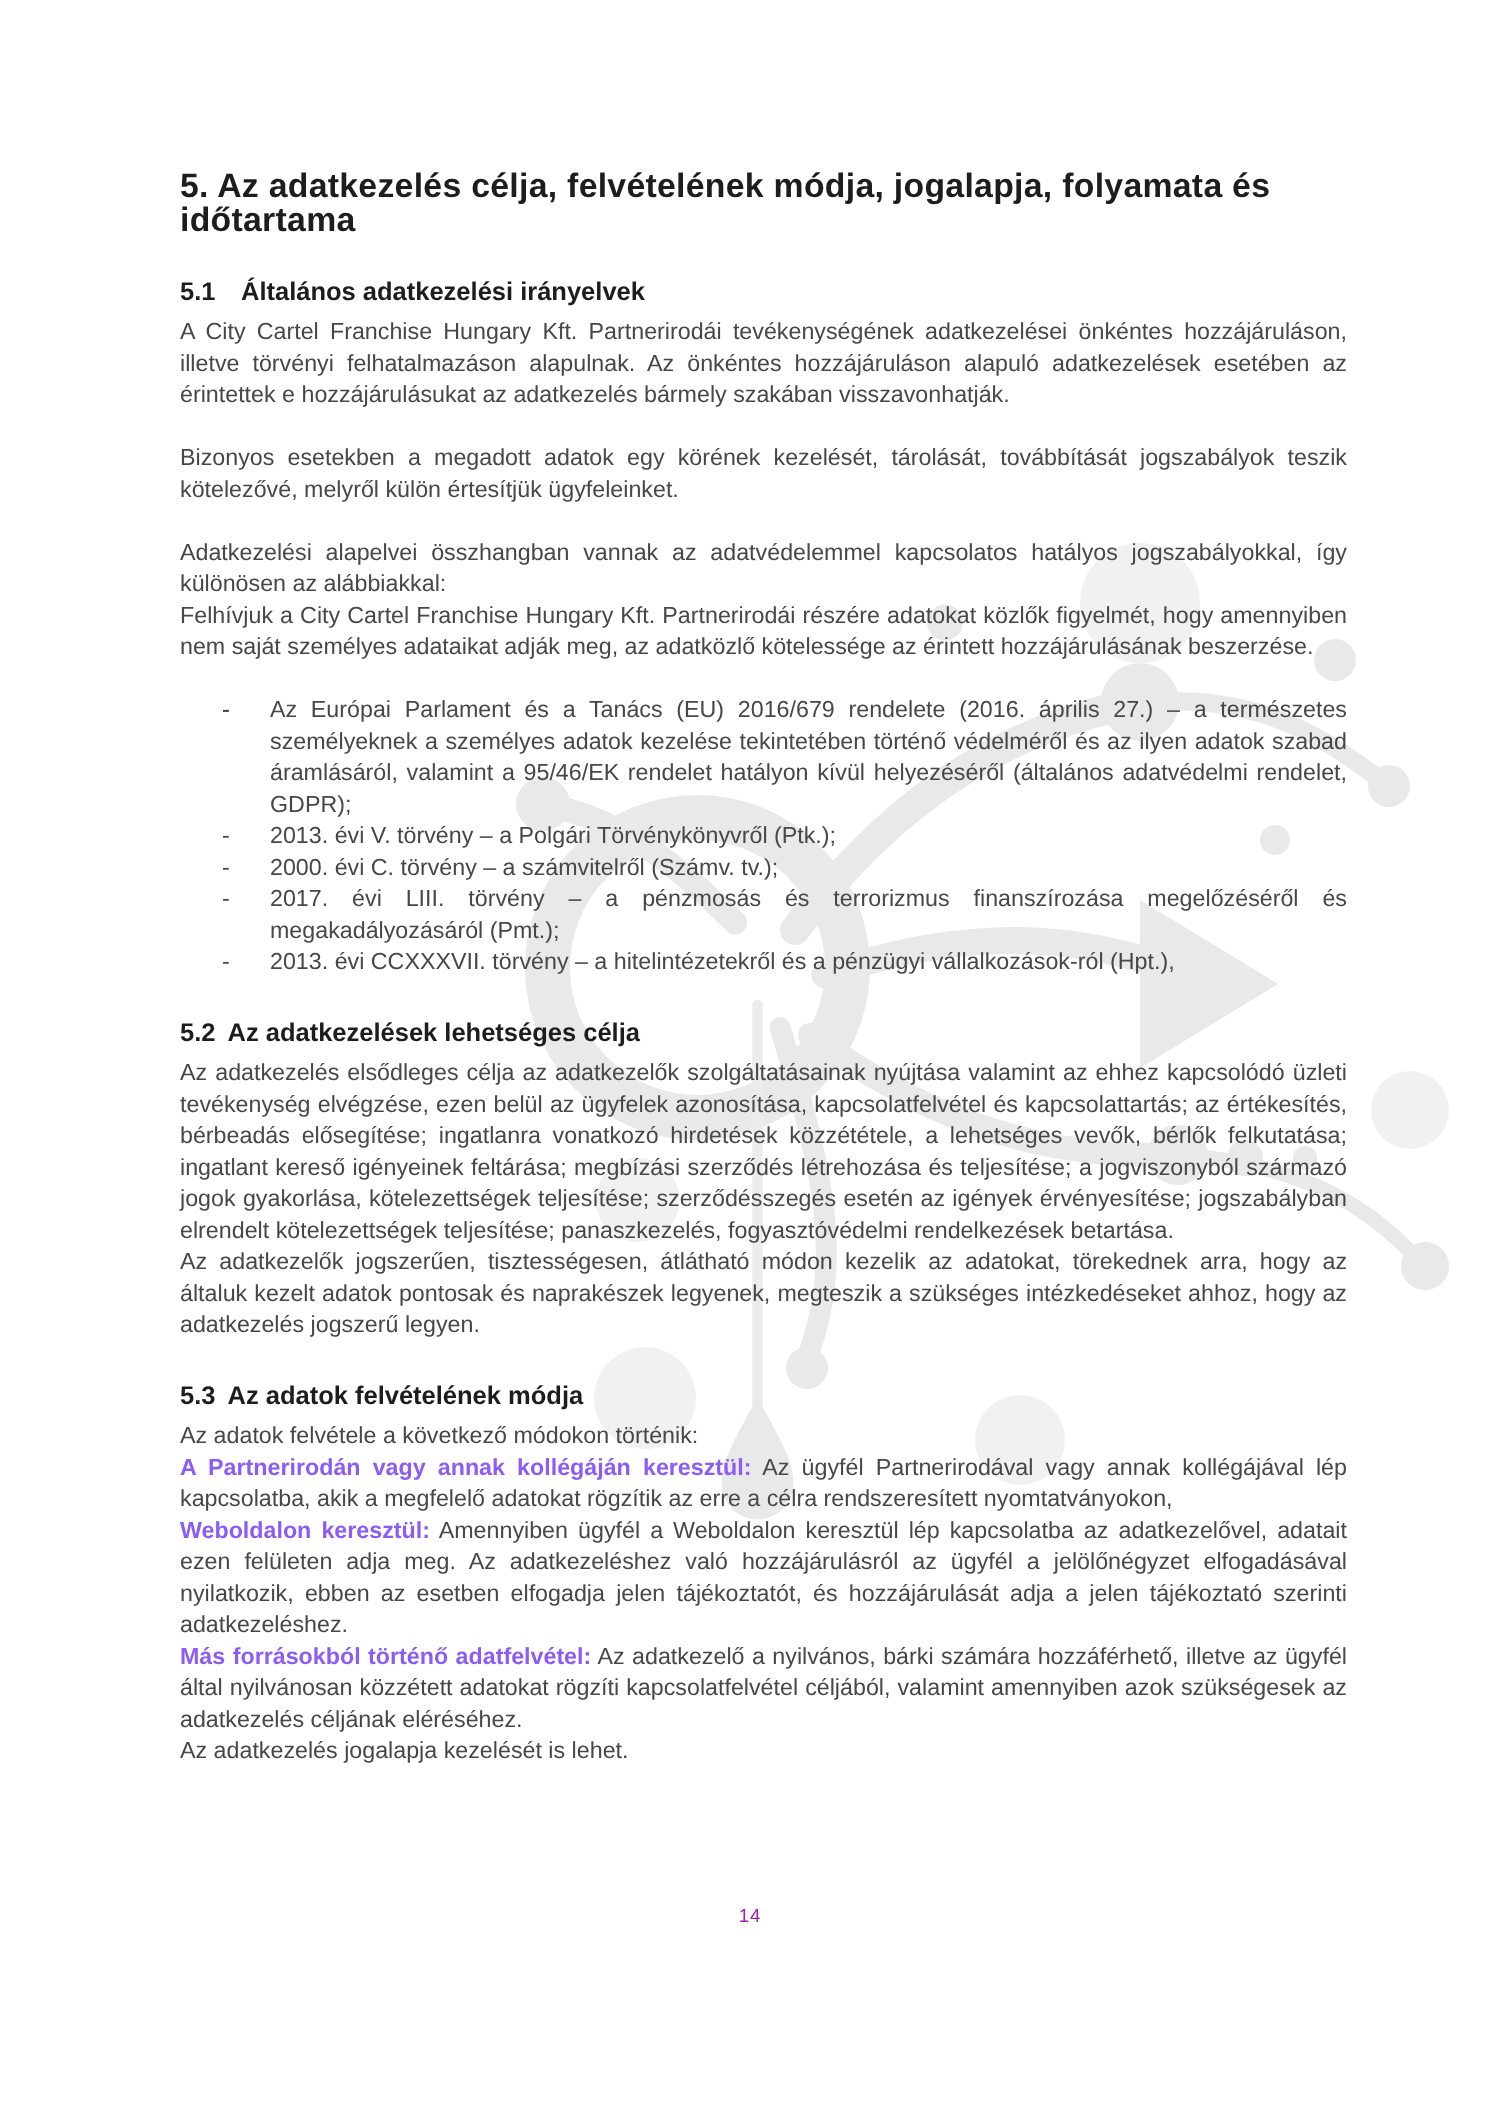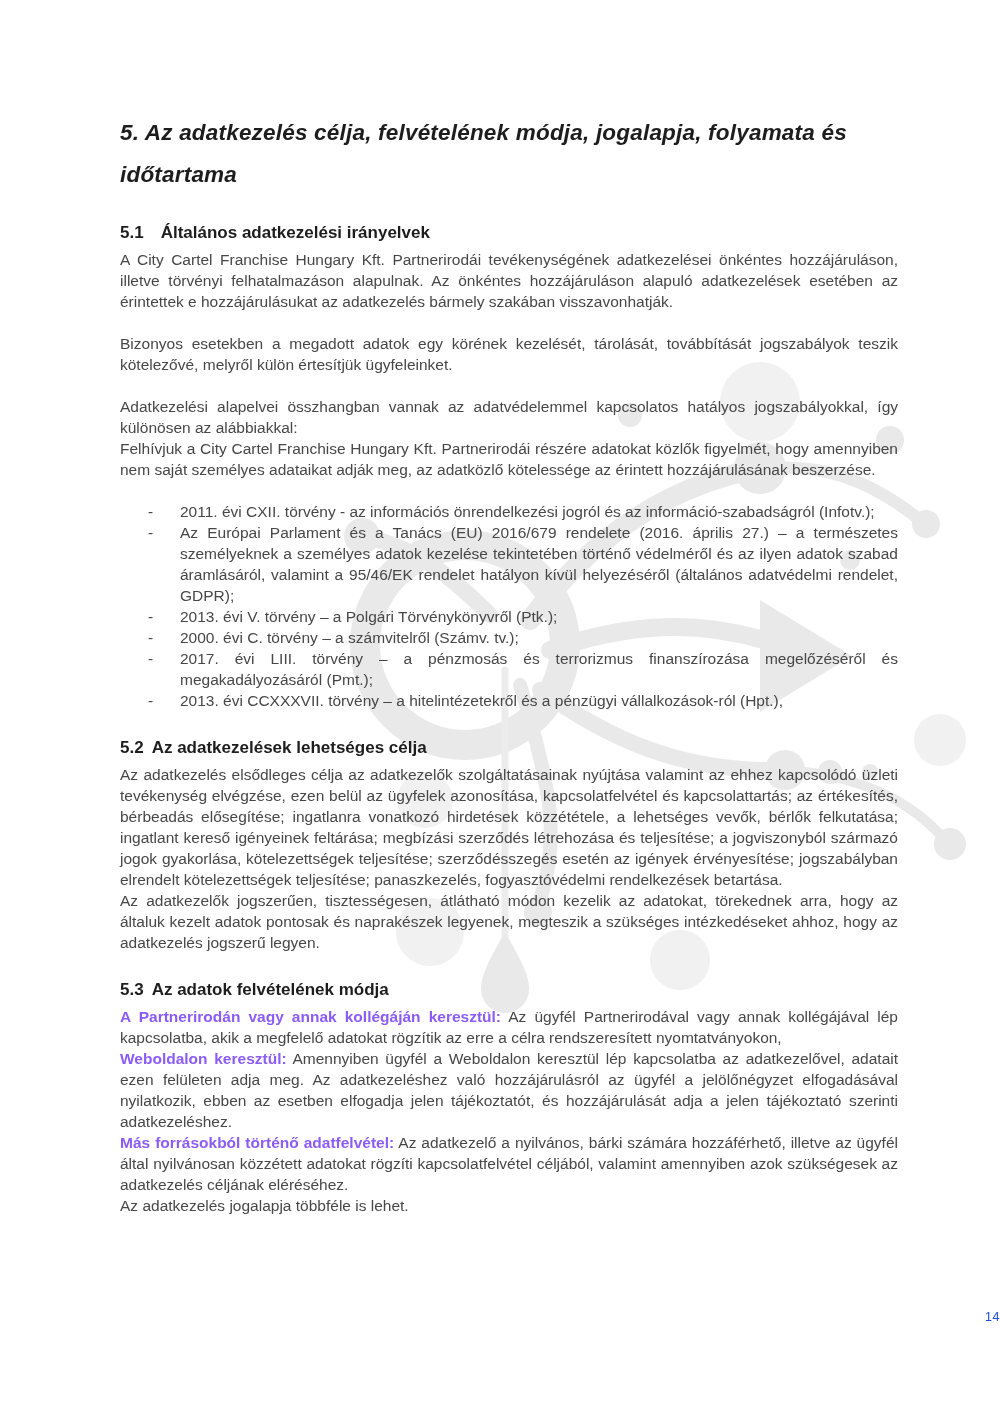--- a/index.html
+++ b/index.html
@@ -11,42 +11,42 @@
   .page{position:relative;width:1000px;height:1414px;background:#fff;}
   .watermark{
     position:absolute;left:330px;top:320px;width:672px;height:710px;
     z-index:0;pointer-events:none;
   }
   .content{
     position:absolute;left:120px;top:112px;width:778px;z-index:1;
     color:#474747;font-size:15.5px;line-height:21px;
   }
   h1{
-    margin:0 0 26px 0;font-size:22.5px;line-height:42px;font-weight:bold;
-    color:#1d1d1d;letter-spacing:.2px;font-style:italic;
+    margin:0 0 26px 0;font-size:22.5px;line-height:23px;font-weight:bold;
+    color:#1d1d1d;letter-spacing:.2px;
   }
   h2{
     margin:26px 0 5px 0;font-size:17px;line-height:22px;font-weight:bold;
     color:#1d1d1d;
   }
   h2 .h-num{margin-right:8px;}
   h2 .h-num.wide{margin-right:17px;}
   .para{margin:0 0 21px 0;text-align:justify;}
   .para.tight{margin-bottom:0;}
   .legal-list{list-style:none;margin:0;padding:0;}
   .legal-list li{
     position:relative;padding-left:60px;text-align:justify;margin:0;
   }
   .legal-list li .dash{
     position:absolute;left:28px;top:0;
   }
   .b{font-weight:bold;color:#8b5cf6;}
   .page-number{
-    position:absolute;left:0;right:0;top:1310px;text-align:right;
-    font-size:12.5px;color:#1d4ed8;z-index:1;letter-spacing:.5px;
+    position:absolute;left:0;right:0;top:1270px;text-align:center;
+    font-size:12.5px;color:#a21caf;z-index:1;letter-spacing:.5px;
   }
 </style>
 </head>
 <body>
 
 <div class="page">
 
   <svg class="watermark" viewBox="0 0 672 710" aria-hidden="true">
     <g fill="none" stroke="#e9e9e9" stroke-linecap="round">
       <circle cx="135" cy="325" r="100" stroke-width="30"></circle>
@@ -87,42 +87,43 @@
 
     <h1>5. Az adatkezelés célja, felvételének módja, jogalapja, folyamata és időtartama</h1>
 
     <section>
       <h2><span class="h-num wide">5.1</span><span>Általános adatkezelési irányelvek</span></h2>
       <p class="para">A City Cartel Franchise Hungary Kft. Partnerirodái tevékenységének adatkezelései önkéntes hozzájáruláson, illetve törvényi felhatalmazáson alapulnak. Az önkéntes hozzájáruláson alapuló adatkezelések esetében az érintettek e hozzájárulásukat az adatkezelés bármely szakában visszavonhatják.</p>
       <p class="para">Bizonyos esetekben a megadott adatok egy körének kezelését, tárolását, továbbítását jogszabályok teszik kötelezővé, melyről külön értesítjük ügyfeleinket.</p>
       <p class="para tight">Adatkezelési alapelvei összhangban vannak az adatvédelemmel kapcsolatos hatályos jogszabályokkal, így különösen az alábbiakkal:</p>
       <p class="para">Felhívjuk a City Cartel Franchise Hungary Kft. Partnerirodái részére adatokat közlők figyelmét, hogy amennyiben nem saját személyes adataikat adják meg, az adatközlő kötelessége az érintett hozzájárulásának beszerzése.</p>
       <ul class="legal-list">
-        <li><span class="dash">-</span><span>2011. évi CXII. törvény - az információs önrendelkezési jogról és az információ-szabadságról (Infotv.);</span></li>
+        <li><span class="dash">-</span></li>
         <li><span class="dash">-</span><span>Az Európai Parlament és a Tanács (EU) 2016/679 rendelete (2016. április 27.) – a természetes személyeknek a személyes adatok kezelése tekintetében történő védelméről és az ilyen adatok szabad áramlásáról, valamint a 95/46/EK rendelet hatályon kívül helyezéséről (általános adatvédelmi rendelet, GDPR);</span></li>
         <li><span class="dash">-</span><span>2013. évi V. törvény – a Polgári Törvénykönyvről (Ptk.);</span></li>
         <li><span class="dash">-</span><span>2000. évi C. törvény – a számvitelről (Számv. tv.);</span></li>
         <li><span class="dash">-</span><span>2017. évi LIII. törvény – a pénzmosás és terrorizmus finanszírozása megelőzéséről és megakadályozásáról (Pmt.);</span></li>
         <li><span class="dash">-</span><span>2013. évi CCXXXVII. törvény – a hitelintézetekről és a pénzügyi vállalkozások-ról (Hpt.),</span></li>
       </ul>
     </section>
 
     <section>
       <h2><span class="h-num">5.2</span><span>Az adatkezelések lehetséges célja</span></h2>
       <p class="para tight">Az adatkezelés elsődleges célja az adatkezelők szolgáltatásainak nyújtása valamint az ehhez kapcsolódó üzleti tevékenység elvégzése, ezen belül az ügyfelek azonosítása, kapcsolatfelvétel és kapcsolattartás; az értékesítés, bérbeadás elősegítése; ingatlanra vonatkozó hirdetések közzététele, a lehetséges vevők, bérlők felkutatása; ingatlant kereső igényeinek feltárása; megbízási szerződés létrehozása és teljesítése; a jogviszonyból származó jogok gyakorlása, kötelezettségek teljesítése; szerződésszegés esetén az igények érvényesítése; jogszabályban elrendelt kötelezettségek teljesítése; panaszkezelés, fogyasztóvédelmi rendelkezések betartása.</p>
       <p class="para tight">Az adatkezelők jogszerűen, tisztességesen, átlátható módon kezelik az adatokat, törekednek arra, hogy az általuk kezelt adatok pontosak és naprakészek legyenek, megteszik a szükséges intézkedéseket ahhoz, hogy az adatkezelés jogszerű legyen.</p>
     </section>
 
     <section>
       <h2><span class="h-num">5.3</span><span>Az adatok felvételének módja</span></h2>
+      <p class="para tight">Az adatok felvétele a következő módokon történik:</p>
       <p class="para tight"><span class="b">A Partnerirodán vagy annak kollégáján keresztül:</span><span> Az ügyfél Partnerirodával vagy annak kollégájával lép kapcsolatba, akik a megfelelő adatokat rögzítik az erre a célra rendszeresített nyomtatványokon,</span></p>
       <p class="para tight"><span class="b">Weboldalon keresztül:</span><span> Amennyiben ügyfél a Weboldalon keresztül lép kapcsolatba az adatkezelővel, adatait ezen felületen adja meg. Az adatkezeléshez való hozzájárulásról az ügyfél a jelölőnégyzet elfogadásával nyilatkozik, ebben az esetben elfogadja jelen tájékoztatót, és hozzájárulását adja a jelen tájékoztató szerinti adatkezeléshez.</span></p>
       <p class="para tight"><span class="b">Más forrásokból történő adatfelvétel:</span><span> Az adatkezelő a nyilvános, bárki számára hozzáférhető, illetve az ügyfél által nyilvánosan közzétett adatokat rögzíti kapcsolatfelvétel céljából, valamint amennyiben azok szükségesek az adatkezelés céljának eléréséhez.</span></p>
     </section>
 
     <section>
-      <p class="para tight">Az adatkezelés jogalapja többféle is lehet.</p>
+      <p class="para tight">Az adatkezelés jogalapja kezelését is lehet.</p>
     </section>
 
   </div>
 
   <div class="page-number">14</div>
 </div>
 
 </body></html>

